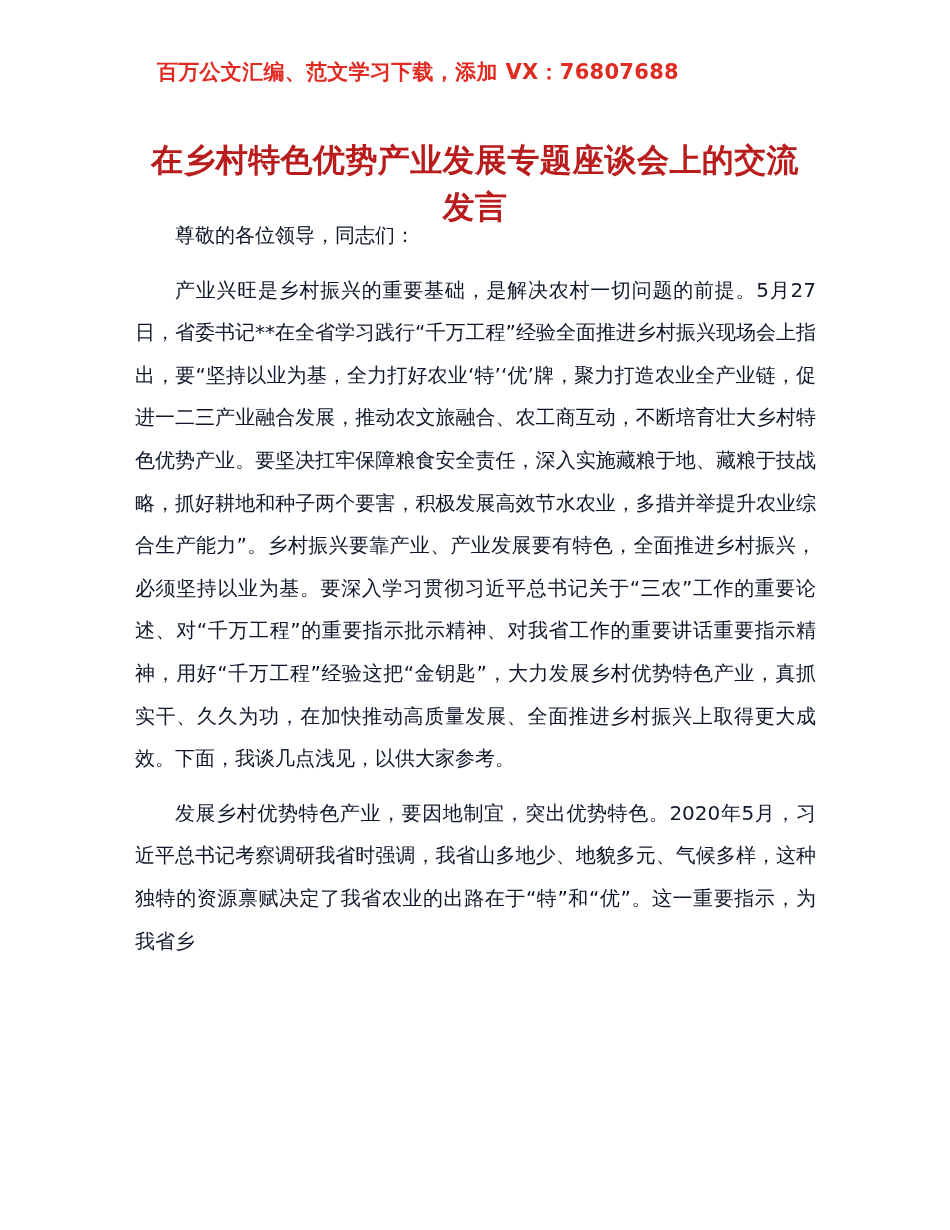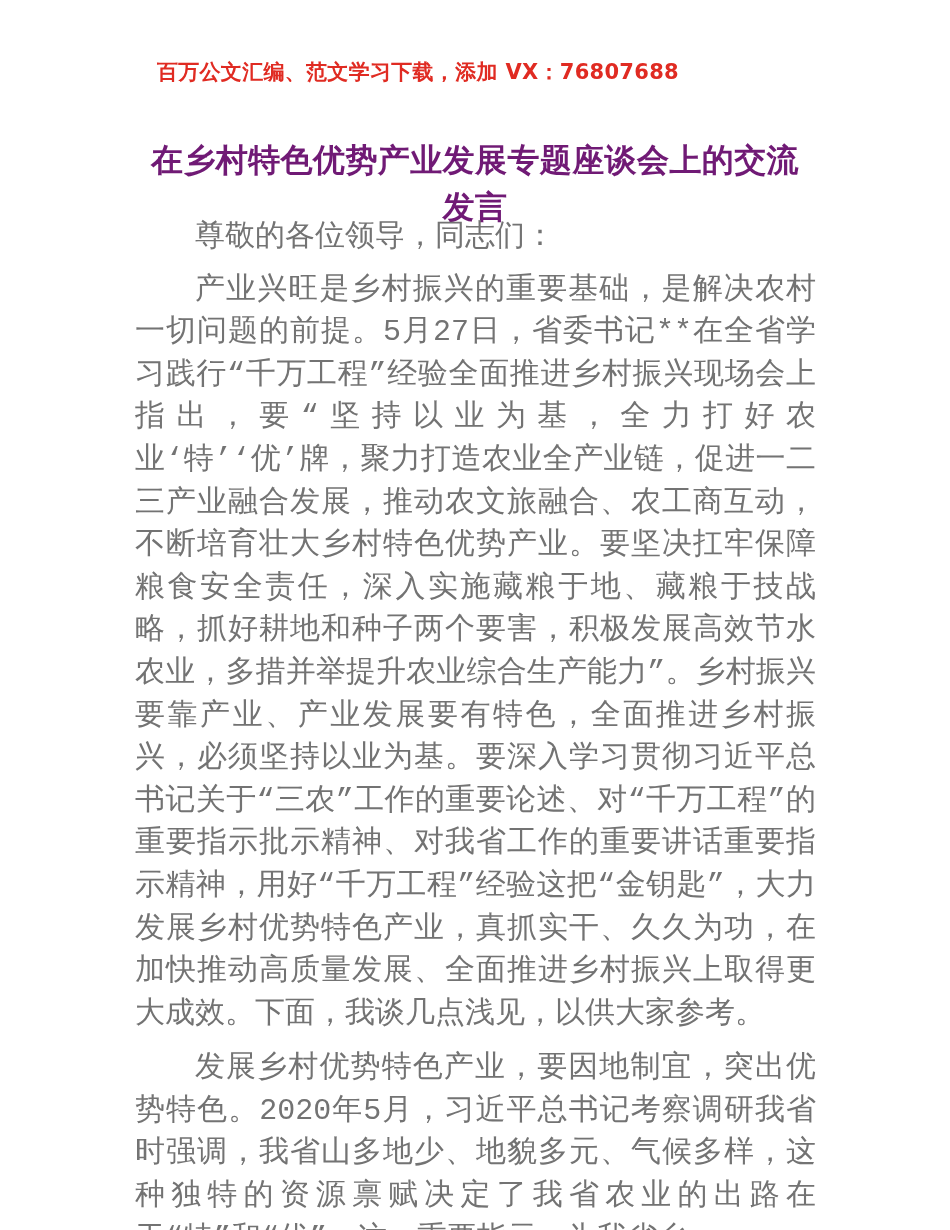--- a/index.html
+++ b/index.html
@@ -43,53 +43,52 @@
 
   
   .doc-title {
     position: absolute;
     top: 116px;
     left: 135px;
     width: 680px;
     text-align: center;
     font-size: 32px;
     font-weight: 700;
-    color: #701a75;
+    color: #b91c1c;
     line-height: 47px;
     letter-spacing: 0.4px;
     font-family: "DejaVu Sans", "Liberation Sans", sans-serif;
   }
 
   
   .doc-body {
     position: absolute;
     top: 214px;
     left: 135px;
     width: 681px;
   }
 
   .para {
     margin: 0;
-    font-size: 30px;
+    font-size: 20px;
     line-height: 42.6px;
-    color: #737373;
+    color: #0f172a;
     text-align: justify;
     text-justify: inter-character;
     text-align-last: left;
     letter-spacing: 0px;
     font-family: "DejaVu Sans", "Liberation Sans", sans-serif;
   }
 
   .para.indent {
     text-indent: 2em;
   }
 
   .para + .para {
     margin-top: 12px;
-    font-family: Liberation Mono, monospace;
   }
 
   .salutation {
     margin-bottom: 8px;
   }
 </style>
 </head>
 <body>
 
 <div class="page">

